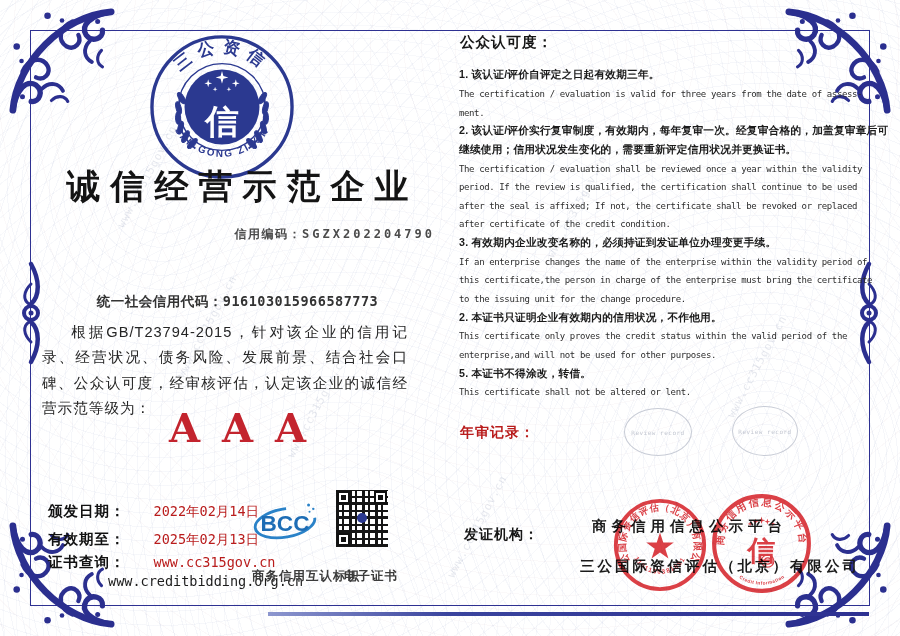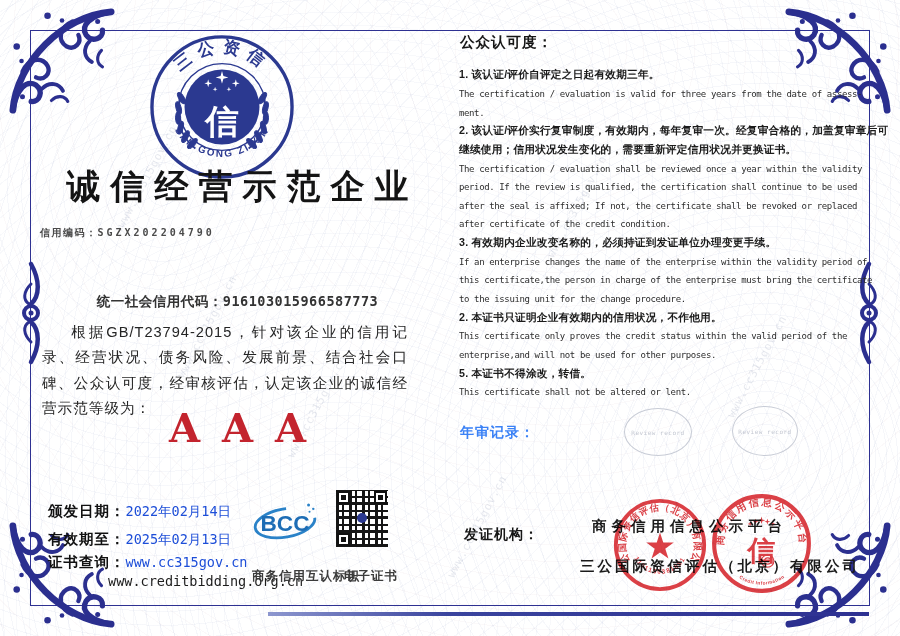--- a/index.html
+++ b/index.html
@@ -30,33 +30,33 @@
   .edgeorn.left  { left:13px; top:258px; }
   .edgeorn.right { right:13px; top:258px; transform:scaleX(-1); }
 
   .bottom-bar { position:absolute; left:268px; top:612px; width:601px; height:4px;
                 background:linear-gradient(90deg,#8d97cf, #3a449e 30%, #2e3192); }
 
   
   .logo { position:absolute; left:148px; top:33px; width:148px; height:148px; }
   .title { position:absolute; left:40px; top:164px; width:395px; text-align:center;
            font-size:34px; font-weight:800; color:#141414; letter-spacing:10px; padding-left:10px; }
-  .credit-line { position:absolute; left:40px; top:226px; width:395px; text-align:left;
-           font-size:10px; color:#4a4a4a; font-weight:600; letter-spacing:1.5px; }
+  .credit-line { position:absolute; left:40px; top:226px; width:395px; text-align:right;
+           font-size:12px; color:#4a4a4a; font-weight:600; letter-spacing:1.5px; }
   .credit-line .mono { letter-spacing:3px; }
   .uscc-line { position:absolute; left:40px; top:293px; width:395px; text-align:center;
            font-size:13.5px; color:#333; font-weight:600; letter-spacing:.5px; }
   .body-par { position:absolute; left:42px; top:320px; width:366px; font-size:14.6px; line-height:25.4px;
            letter-spacing:1px; color:#242424; text-align:justify; text-indent:2em; font-weight:500; }
   .rating { position:absolute; left:40px; top:404px; width:395px; text-align:center;
            font-family:"DejaVu Serif", serif; font-weight:bold; font-size:40px; color:#c3242e;
            letter-spacing:22px; padding-left:22px; }
   .info-row { position:absolute; left:48px; white-space:nowrap; }
   .info-row .lbl { font-size:14.5px; font-weight:700; color:#111; letter-spacing:1px; }
-  .info-row .val { font-family:"DejaVu Sans Mono", monospace; font-size:13.5px; color:#1d4ed8; }
+  .info-row .val { font-family:"DejaVu Sans Mono", monospace; font-size:13.5px; color:#b91c1c;margin-left:28px; }
   .row-issue { top:502px; } .row-valid { top:530px; } .row-query { top:553px; }
   .url2 { position:absolute; left:108px; top:573px; font-family:"DejaVu Sans Mono", monospace;
           font-size:13.5px; color:#1c1c1c; }
   .bcc { position:absolute; left:252px; top:498px; width:66px; height:50px; }
   .qr { position:absolute; left:336px; top:490px; width:52px; height:57px; background:
         repeating-linear-gradient(90deg,#161616 0 3px,transparent 3px 6px,#161616 6px 8px,transparent 8px 13px),
         repeating-linear-gradient(0deg,#161616 0 3px,#fff 3px 7px,#161616 7px 9px,#fff 9px 14px); }
   .qr i { position:absolute; width:13px; height:13px; border:2.6px solid #111; background:#fff; }
   .qr i::after { content:""; position:absolute; left:2.4px; top:2.4px; width:5px; height:5px; background:#111; }
   .qr .f-tl { left:1px; top:1px; } .qr .f-tr { right:1px; top:1px; } .qr .f-bl { left:1px; bottom:1px; }
@@ -66,21 +66,21 @@
   .foot-lbl { position:absolute; top:568px; font-size:12.5px; color:#3c3c3c; letter-spacing:1px; font-weight:600; }
   .fl1 { left:252px; } .fl2 { left:344px; }
 
   
   .notes-heading { position:absolute; left:460px; top:33px; font-size:14.5px; font-weight:800;
           color:#161616; letter-spacing:1px; }
   .notes { position:absolute; left:459px; top:66px; width:419px; }
   .note-line { height:18.65px; display:flex; align-items:center; white-space:nowrap; }
   .note-line.zh { font-size:10.7px; font-weight:600; color:#1b1b1b; letter-spacing:.2px; }
   .note-line.en { font-family:"DejaVu Sans Mono", monospace; font-size:9px; letter-spacing:-0.38px; color:#2c2c2c; }
-  .annual-label { position:absolute; left:460px; top:424px; font-size:14px; font-weight:800; color:#3b82f6; letter-spacing:1px; }
+  .annual-label { position:absolute; left:460px; top:424px; font-size:14px; font-weight:800; color:#b91c1c; letter-spacing:1px; }
   .oval { position:absolute; border:1px solid #c8ccd6; border-radius:50%;
           display:flex; align-items:center; justify-content:center; }
   .oval span { font-family:"DejaVu Sans Mono", monospace; font-size:6px; color:#c4c8d2; letter-spacing:.5px; }
   .oval1 { left:624px; top:408px; width:68px; height:48px; }
   .oval2 { left:732px; top:406px; width:66px; height:50px; }
   .issuer-label { position:absolute; left:464px; top:526px; font-size:14px; font-weight:800; color:#161616; letter-spacing:1px; }
   .issuer-line1 { position:absolute; left:592px; top:517px; font-size:14.5px; color:#1a1a1a;
           font-weight:600; letter-spacing:5px; white-space:nowrap; }
   .issuer-line2 { position:absolute; left:580px; top:557px; font-size:14.5px; color:#1a1a1a;
           font-weight:600; letter-spacing:3px; white-space:nowrap; }

